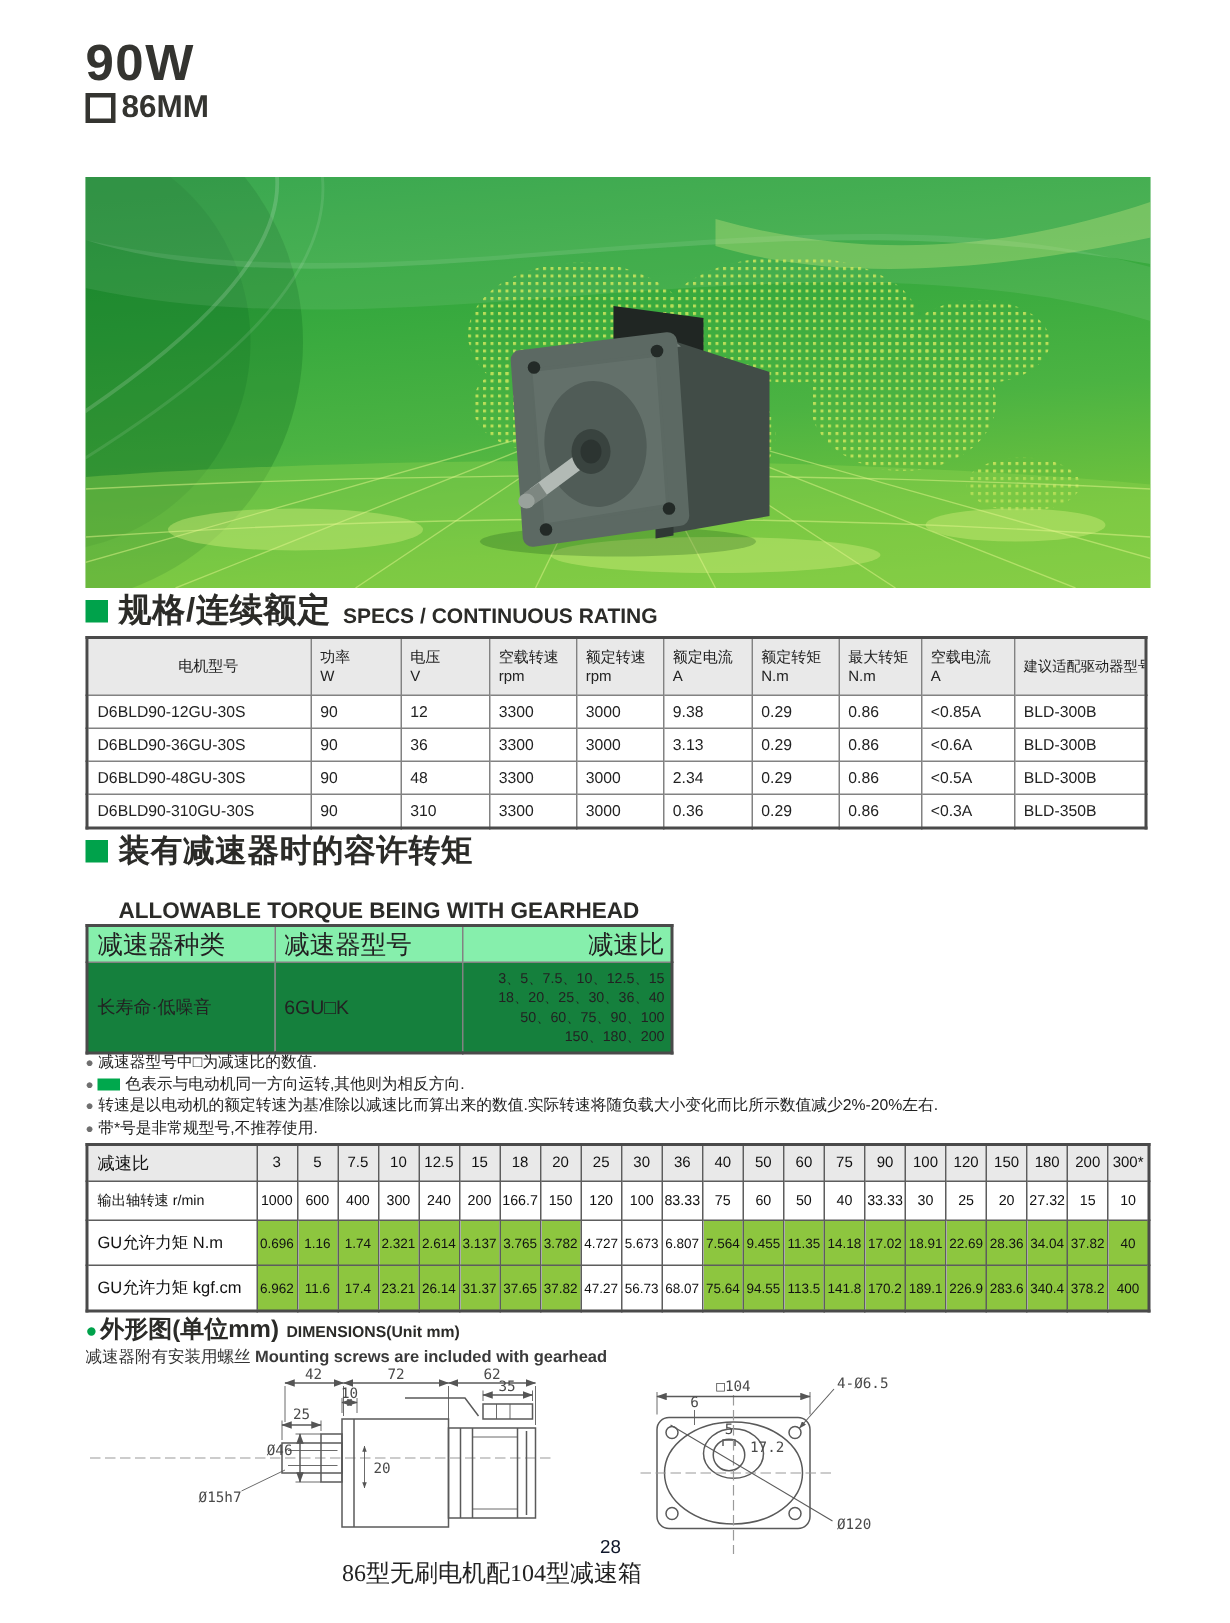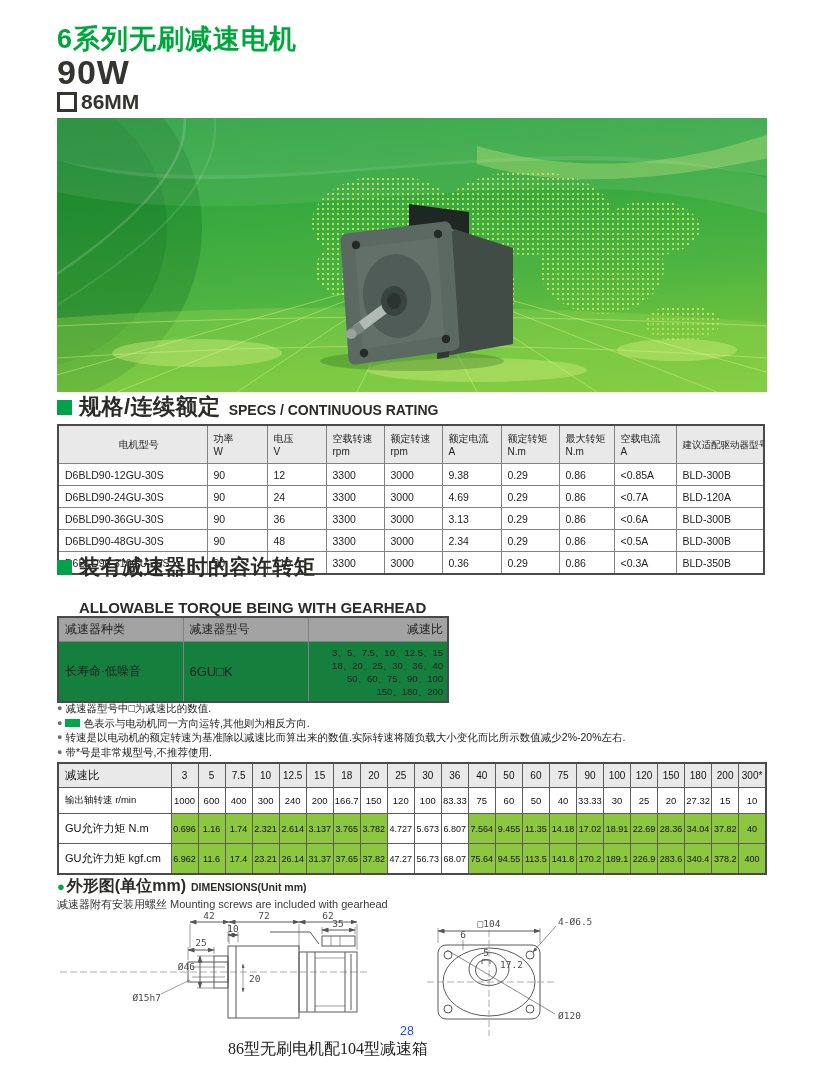--- a/index.html
+++ b/index.html
@@ -32,21 +32,21 @@
   .spec-table th,.spec-table td{border:1px solid #828282;font-weight:normal;
               font-size:10.5px;color:#222;text-align:left;padding:0 0 0 6px;overflow:hidden;white-space:nowrap;}
   .spec-table th{background:#e9e9e9;height:37px;vertical-align:middle;font-size:10px;line-height:13px;}
   .spec-table th.c-model{text-align:center;padding-left:12px;}
   .spec-table th.c-driver{font-size:9.5px;}
   .spec-table td{height:21px;background:#fff;}
 
   
   .gear-table{position:absolute;left:57px;top:616px;width:390px;table-layout:fixed;border:2px solid #4a4a4a;}
   .gear-table th,.gear-table td{border:1px solid #828282;font-weight:normal;color:#222;vertical-align:middle;}
-  .gear-table th{background:#a3a3a3;height:23px;font-size:12px;text-align:left;padding:0 4px 0 6px;font-family:Liberation Serif, serif;}
+  .gear-table th{background:#86efac;height:23px;font-size:17px;text-align:left;padding:0 4px 0 6px;font-family:Liberation Serif, serif;}
   .gear-table th.r{text-align:right;}
   .gear-table td{height:57px;background:#15803d;}
   .gt-type{font-size:12px;padding-left:6px;}
   .gt-model{font-size:13px;padding-left:6px;}
   .gt-ratios{font-size:9.5px;line-height:13px;text-align:right;padding-right:4px;}
 
   
   .notes{position:absolute;left:57px;top:701px;width:710px;}
   .note{font-size:10.5px;line-height:14.5px;color:#222;display:flex;align-items:center;}
   .note .bullet{color:#6f6f6f;font-size:9px;margin-right:3px;flex:none;}
@@ -62,36 +62,35 @@
   .ratio-table tr.rt-gray td{height:23px;}
   .ratio-table tr.rt-green td{height:29px;}
   .ratio-table td.green{background:#8dc63f;}
 
   
   .dims-head{position:absolute;left:57px;top:876px;display:flex;align-items:baseline;}
   .dims-dot{color:#00a24b;font-size:13px;margin-right:2px;}
   .dims-cn{font-size:16px;font-weight:bold;color:#2b2b28;}
   .dims-en{font-size:10.5px;font-weight:bold;color:#2b2b28;margin-left:5px;}
   .dims-note{position:absolute;left:57px;top:897px;font-size:11px;color:#333;}
-  .dims-note .en{font-weight:normal;margin-left:3px;color:#3a3a3a;}
+  .dims-note .en{font-weight:bold;margin-left:3px;color:#3a3a3a;}
   .drawing{position:absolute;left:57px;top:912px;}
   .drawing text{font-family:"DejaVu Sans Mono","Liberation Mono",monospace;font-size:9.5px;fill:#4a4a4a;}
 
   
   .footer-caption{position:absolute;left:228px;top:1039px;font-size:16px;color:#222;
                   font-family:"Liberation Serif","DejaVu Serif",serif;}
-  .page-number{position:absolute;left:400px;top:1024px;font-size:12.5px;color:#1d4ed8;}
+  .page-number{position:absolute;left:400px;top:1024px;font-size:12.5px;color:#0f172a;}
 </style>
 </head>
 <body>
 
 <div id="page">
 
   <div class="title-block">
-    <div class="series-title">6系列无刷减速电机</div>
     <div class="power-title">90W</div>
     <div class="size-title">
       <span class="size-square"></span>
       <span>86MM</span>
     </div>
   </div>
 
   <div class="banner">
     <svg width="710" height="274" viewBox="0 0 710 274">
       <defs>
@@ -226,32 +225,20 @@
           <td>D6BLD90-12GU-30S</td>
           <td>90</td>
           <td>12</td>
           <td>3300</td>
           <td>3000</td>
           <td>9.38</td>
           <td>0.29</td>
           <td>0.86</td>
           <td>&lt;0.85A</td>
           <td>BLD-300B</td>
-        </tr>
-        <tr>
-          <td>D6BLD90-24GU-30S</td>
-          <td>90</td>
-          <td>24</td>
-          <td>3300</td>
-          <td>3000</td>
-          <td>4.69</td>
-          <td>0.29</td>
-          <td>0.86</td>
-          <td>&lt;0.7A</td>
-          <td>BLD-120A</td>
         </tr>
         <tr>
           <td>D6BLD90-36GU-30S</td>
           <td>90</td>
           <td>36</td>
           <td>3300</td>
           <td>3000</td>
           <td>3.13</td>
           <td>0.29</td>
           <td>0.86</td>

